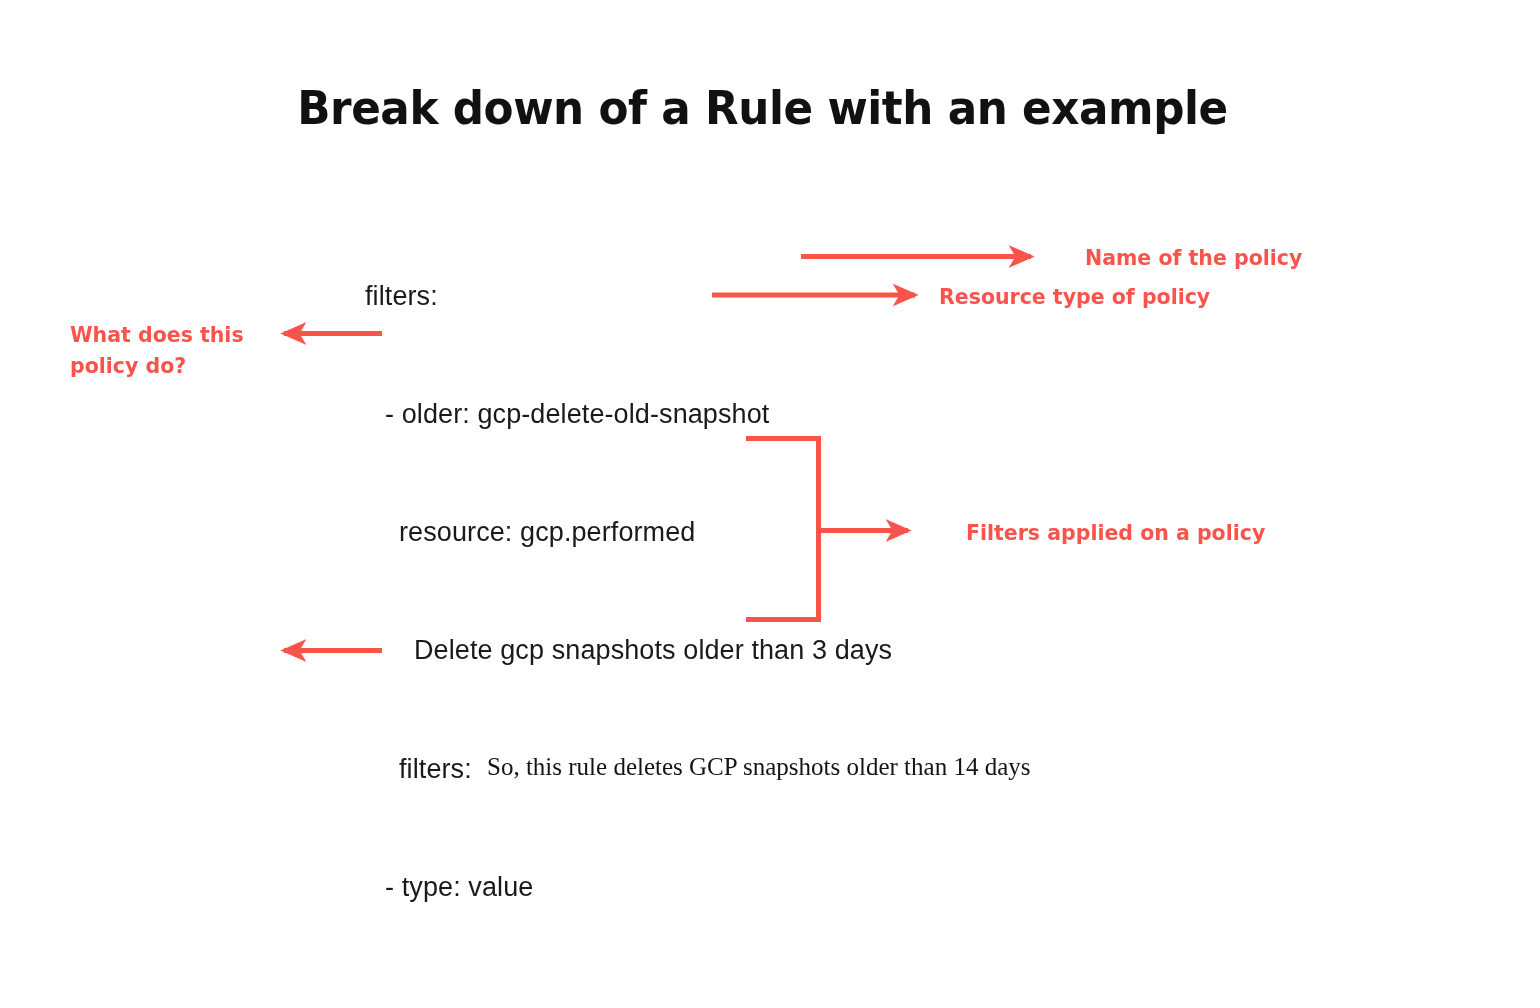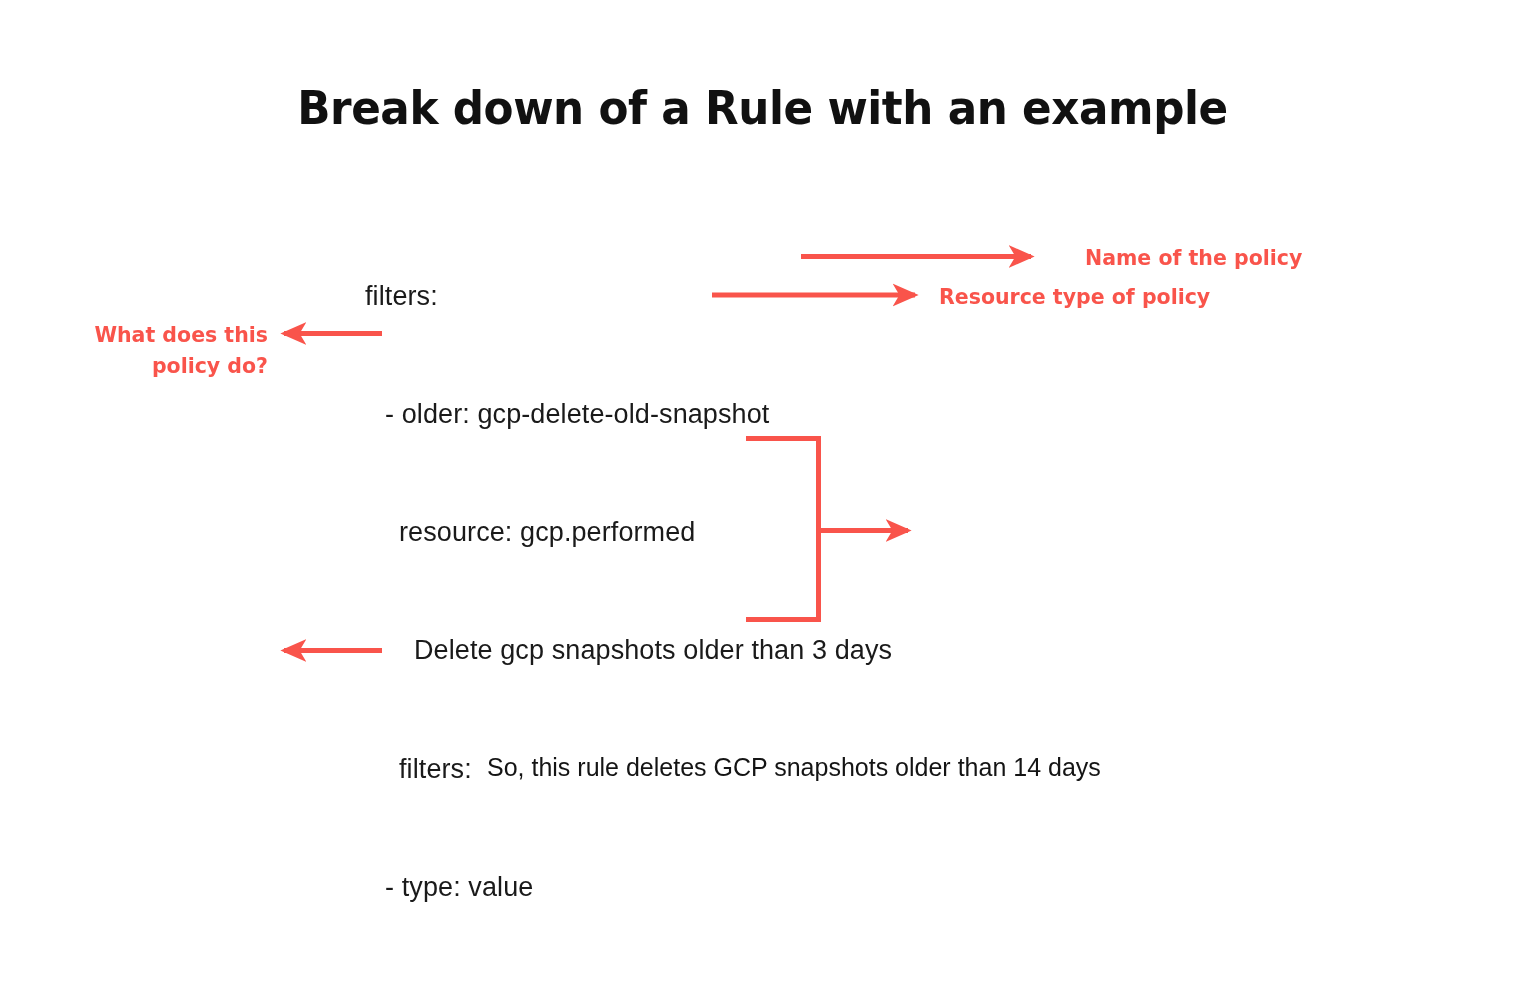--- a/index.html
+++ b/index.html
@@ -54,37 +54,37 @@
   .ind0 { padding-left: 0px; }
   .ind1 { padding-left: 20px; }
   .ind2 { padding-left: 34px; }
   .ind3 { padding-left: 49px; }
 
   
   #caption {
     position: absolute;
     left: 487px;
     top: 753px;
-    font-family: Liberation Sans, sans-serif;
+    font-family: Liberation Serif, serif;
     font-size: 25px;
     color: #141414;
     white-space: nowrap;
   }
 
   
   .annot {
     position: absolute;
     font-family: "DejaVu Sans", "Liberation Sans", sans-serif;
     font-weight: bold;
     font-size: 20.5px;
     color: #f9544b;
     line-height: 31px;
     white-space: pre-line;
   }
-  .annot.left { text-align: right; }
+  .annot.left { text-align: left; }
 
   #annot-name      { left: 1085px; top: 243px; }
   #annot-resource  { left: 939px;  top: 282px; text-align: right; }
   #annot-filters   { left: 966px;  top: 518px; }
   #annot-what      { left: 70px;   top: 320px; width: 198px; }
   #annot-operation { left: 70px;   top: 627px; width: 198px; }
 
   
   #arrows {
     position: absolute;
@@ -136,20 +136,21 @@
 
     <path d="M 746 438.5 L 818.5 438.5 L 818.5 619.5 L 746 619.5" fill="none" stroke="#f9544b" stroke-width="5" stroke-linecap="butt" stroke-linejoin="miter"></path>
 
     <line x1="819" y1="530.5" x2="908" y2="530.5" stroke="#f9544b" stroke-width="5" marker-end="url(#arrow-right)"></line>
   </svg>
 
   <div class="annot" id="annot-name">Name of the policy</div>
 
   <div class="annot" id="annot-resource">Resource type of policy</div>
 
+  <div class="annot" id="annot-filters">Filters applied on a policy</div>
 
   <div class="annot left" id="annot-what">What does this
 policy do?</div>
 
 
   <div id="caption">So, this rule deletes GCP snapshots older than 14 days</div>
 
 </div>
 
 </body></html>

